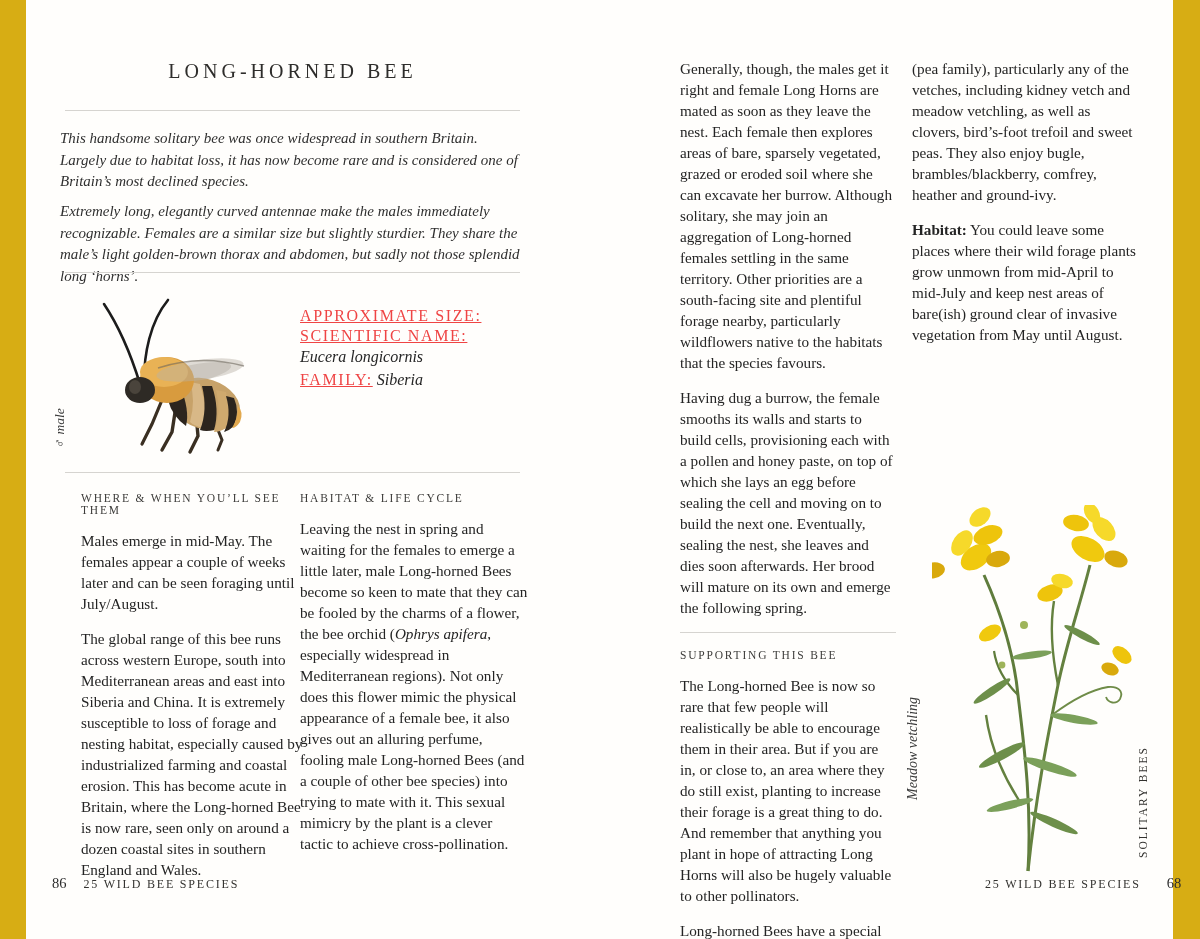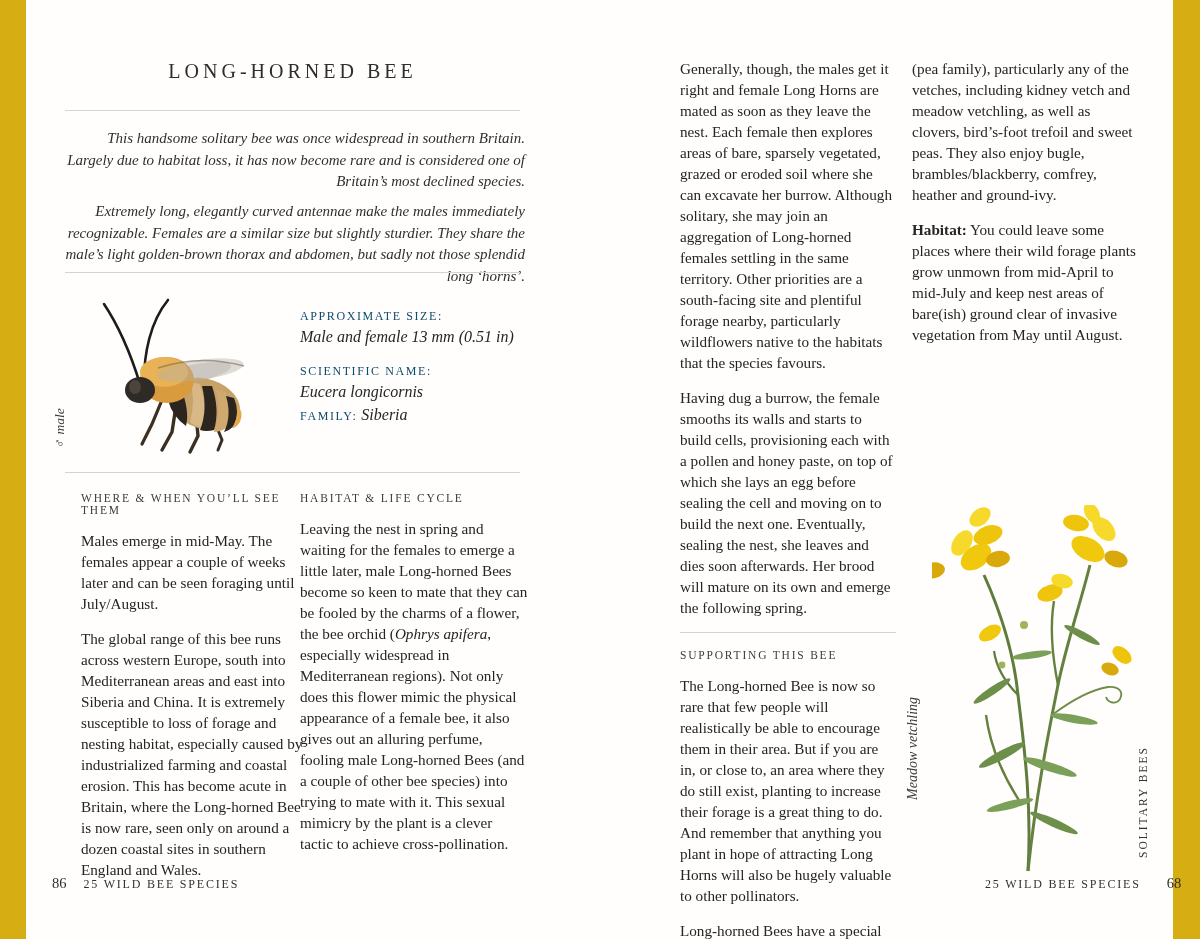--- a/index.html
+++ b/index.html
@@ -8,23 +8,23 @@
     font-family:"Liberation Serif","DejaVu Serif",serif;color:#262626;overflow:hidden;margin:0 auto;
   }
   .gold-bar{position:absolute;top:0;height:100%;background:#d7ad14;}
   .gold-bar.left{left:0;width:26px;}
   .gold-bar.right{right:0;width:27px;}
   .rule{position:absolute;height:1px;background:#d6d4d0;}
   .title{
     position:absolute;left:65px;top:60px;width:455px;text-align:center;
     font-size:20px;letter-spacing:4px;color:#2e2d2b;font-weight:400;margin:0;
   }
-  .intro{position:absolute;left:60px;width:465px;text-align:right;font-style:italic;
+  .intro{position:absolute;left:60px;width:465px;text-align:left;font-style:italic;
     font-size:15px;line-height:21.5px;color:#2f2f2f;margin:0;}
-  .speclabel{font-size:12px;letter-spacing:1.6px;color:#0c4a6e;line-height:20px;}
+  .speclabel{font-size:16px;letter-spacing:1.6px;color:#ef4444;line-height:20px;text-decoration:underline;}
   .specvalue{font-style:italic;font-size:16px;color:#262626;line-height:21px;}
   .bodycol p{margin:0 0 14px 0;font-size:15.2px;line-height:21px;color:#242424;text-align:left;}
   .bodycol{position:absolute;}
   .vert{position:absolute;transform-origin:center;white-space:nowrap;}
   .footer{position:absolute;top:875px;font-size:13px;display:flex;align-items:baseline;}
   .footer .pnum{font-size:14.5px;color:#2c2c2c;}
   .footer .btitle{font-size:12px;letter-spacing:1.8px;color:#33322f;}
   .col-rule{height:1px;background:#d6d4d0;border:0;margin:6px 0 16px 0;}
   .sec-head{font-size:11.5px;letter-spacing:1.8px;color:#3d3c3a;margin:0 0 14px 0;font-weight:400;}
   i.inl{font-style:italic;}
@@ -75,21 +75,20 @@
       <ellipse cx="47" cy="99" rx="6" ry="7" fill="#4a443c"></ellipse>
 
       <ellipse cx="112" cy="82" rx="44" ry="10" fill="#b9b2a7" opacity="0.45" transform="rotate(-8 112 82)"></ellipse>
       <path d="M70,80 q42,-14 86,-2" fill="none" stroke="#6e675d" stroke-width="1.4" opacity="0.6"></path>
     </svg>
   </div>
   <div class="vert" style="left:40px;top:420px;transform:rotate(-90deg);font-style:italic;font-size:13.5px;color:#3a3a3a;">♂ male</div>
 
   <div style="position:absolute;left:300px;top:306px;width:235px;">
     <div class="speclabel">APPROXIMATE SIZE:</div>
-    <div class="specvalue" style="margin-bottom:14px;">Male and female 13 mm (0.51 in)</div>
     <div class="speclabel">SCIENTIFIC NAME:</div>
     <div class="specvalue">Eucera longicornis</div>
     <div style="margin-top:2px;">
       <span class="speclabel">FAMILY:</span>
       <span class="specvalue">Siberia</span>
     </div>
   </div>
 
   <div class="rule" style="left:65px;top:472px;width:455px;"></div>
 

